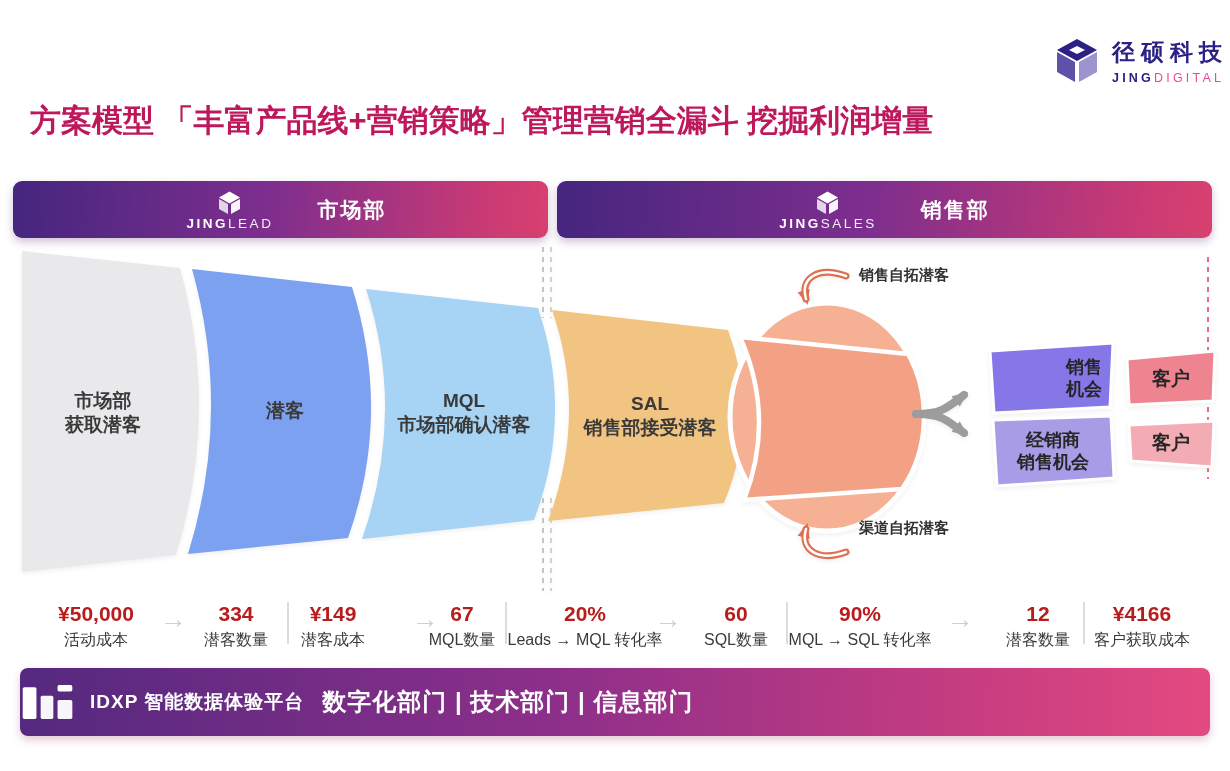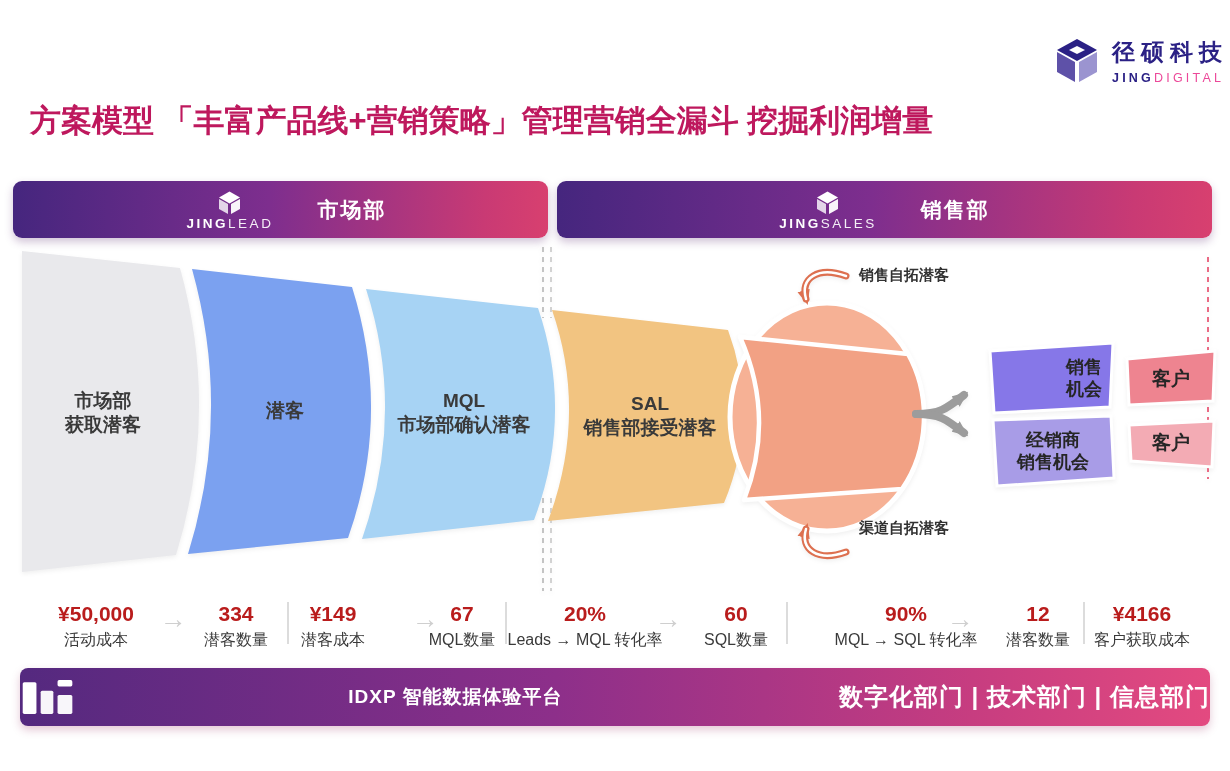--- a/index.html
+++ b/index.html
@@ -49,24 +49,24 @@
 
   
   .metric{position:absolute;top:601px;transform:translateX(-50%);text-align:center;white-space:nowrap;}
   .metric-value{font-size:21px;font-weight:700;color:#b91c1c;line-height:26px;}
   .metric-label{font-size:16px;color:#3a3a3a;margin-top:3px;}
   .metric-arrow{position:absolute;top:604px;transform:translateX(-50%);font-size:27px;color:#cfcfcf;font-weight:400;}
   .metric-divider{position:absolute;top:602px;width:2px;height:42px;background:#dcdcdc;}
 
   
   .footer-bar{
-    position:absolute;left:20px;top:668px;width:1190px;height:58px;border-radius:8px;
+    position:absolute;left:20px;top:668px;width:1190px;height:68px;border-radius:8px;
     background:linear-gradient(92deg,#54297f 0%,#8d2f8a 45%,#c73d80 80%,#e34a80 100%);
     box-shadow:0 4px 8px rgba(150,40,90,.25);
-    display:flex;align-items:center;justify-content:space-between;
+    display:flex;align-items:center;justify-content:flex-start;
   }
   .footer-product{font-size:19px;font-weight:700;color:#fff;margin-left:16px;letter-spacing:1px;}
   .footer-depts{font-size:24px;font-weight:700;color:#fff;margin-left:18px;letter-spacing:1px;}
 </style>
 </head>
 <body>
 
 <div class="slide">
 
   <div class="brand">
@@ -206,21 +206,21 @@
   <div class="metric" style="left:585px;">
     <div class="metric-value">20%</div>
     <div class="metric-label">Leads → MQL 转化率</div>
   </div>
   <span class="metric-arrow" style="left:668px;">→</span>
   <div class="metric" style="left:736px;">
     <div class="metric-value">60</div>
     <div class="metric-label">SQL数量</div>
   </div>
   <div class="metric-divider" style="left:786px;"></div>
-  <div class="metric" style="left:906px;text-align:center;">
+  <div class="metric" style="left:860px;text-align:center;">
     <div class="metric-value">90%</div>
     <div class="metric-label">MQL → SQL 转化率</div>
   </div>
   <span class="metric-arrow" style="left:960px;">→</span>
   <div class="metric" style="left:1038px;">
     <div class="metric-value">12</div>
     <div class="metric-label">潜客数量</div>
   </div>
   <div class="metric-divider" style="left:1083px;"></div>
   <div class="metric" style="left:1142px;">

